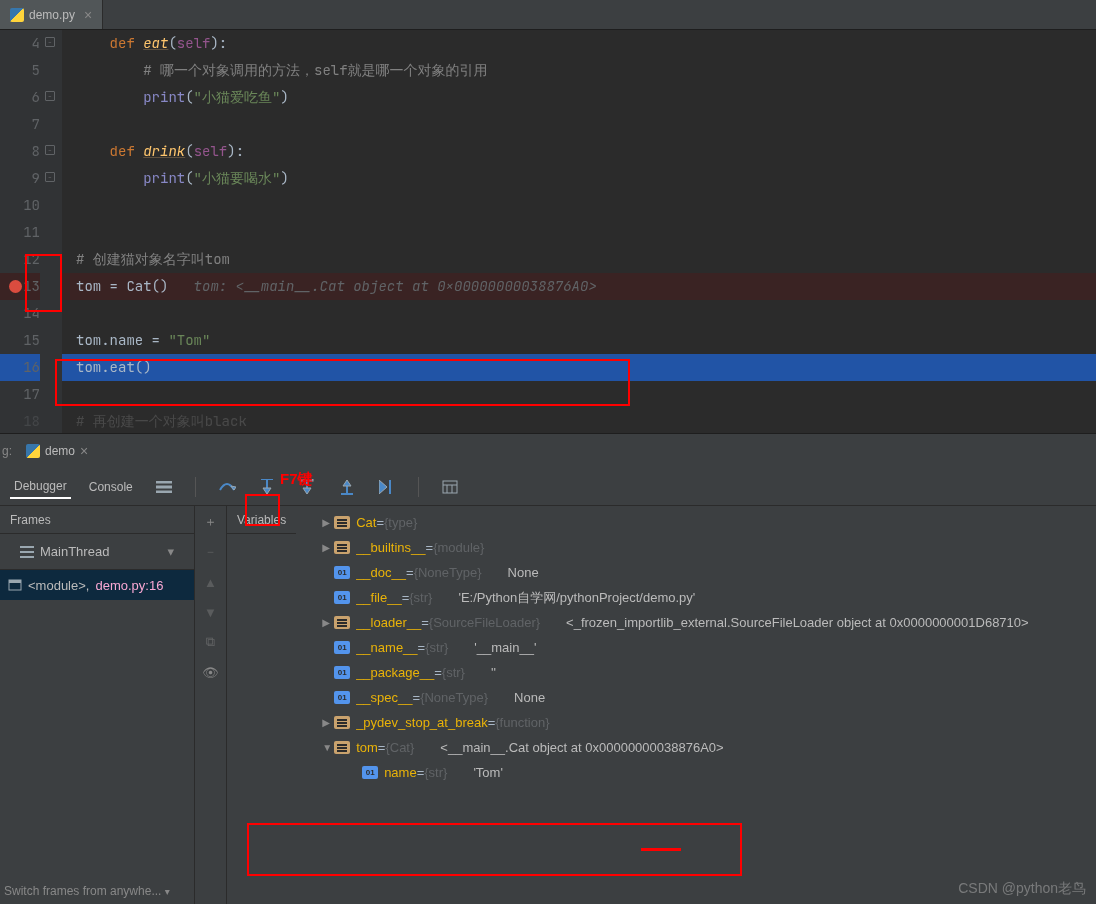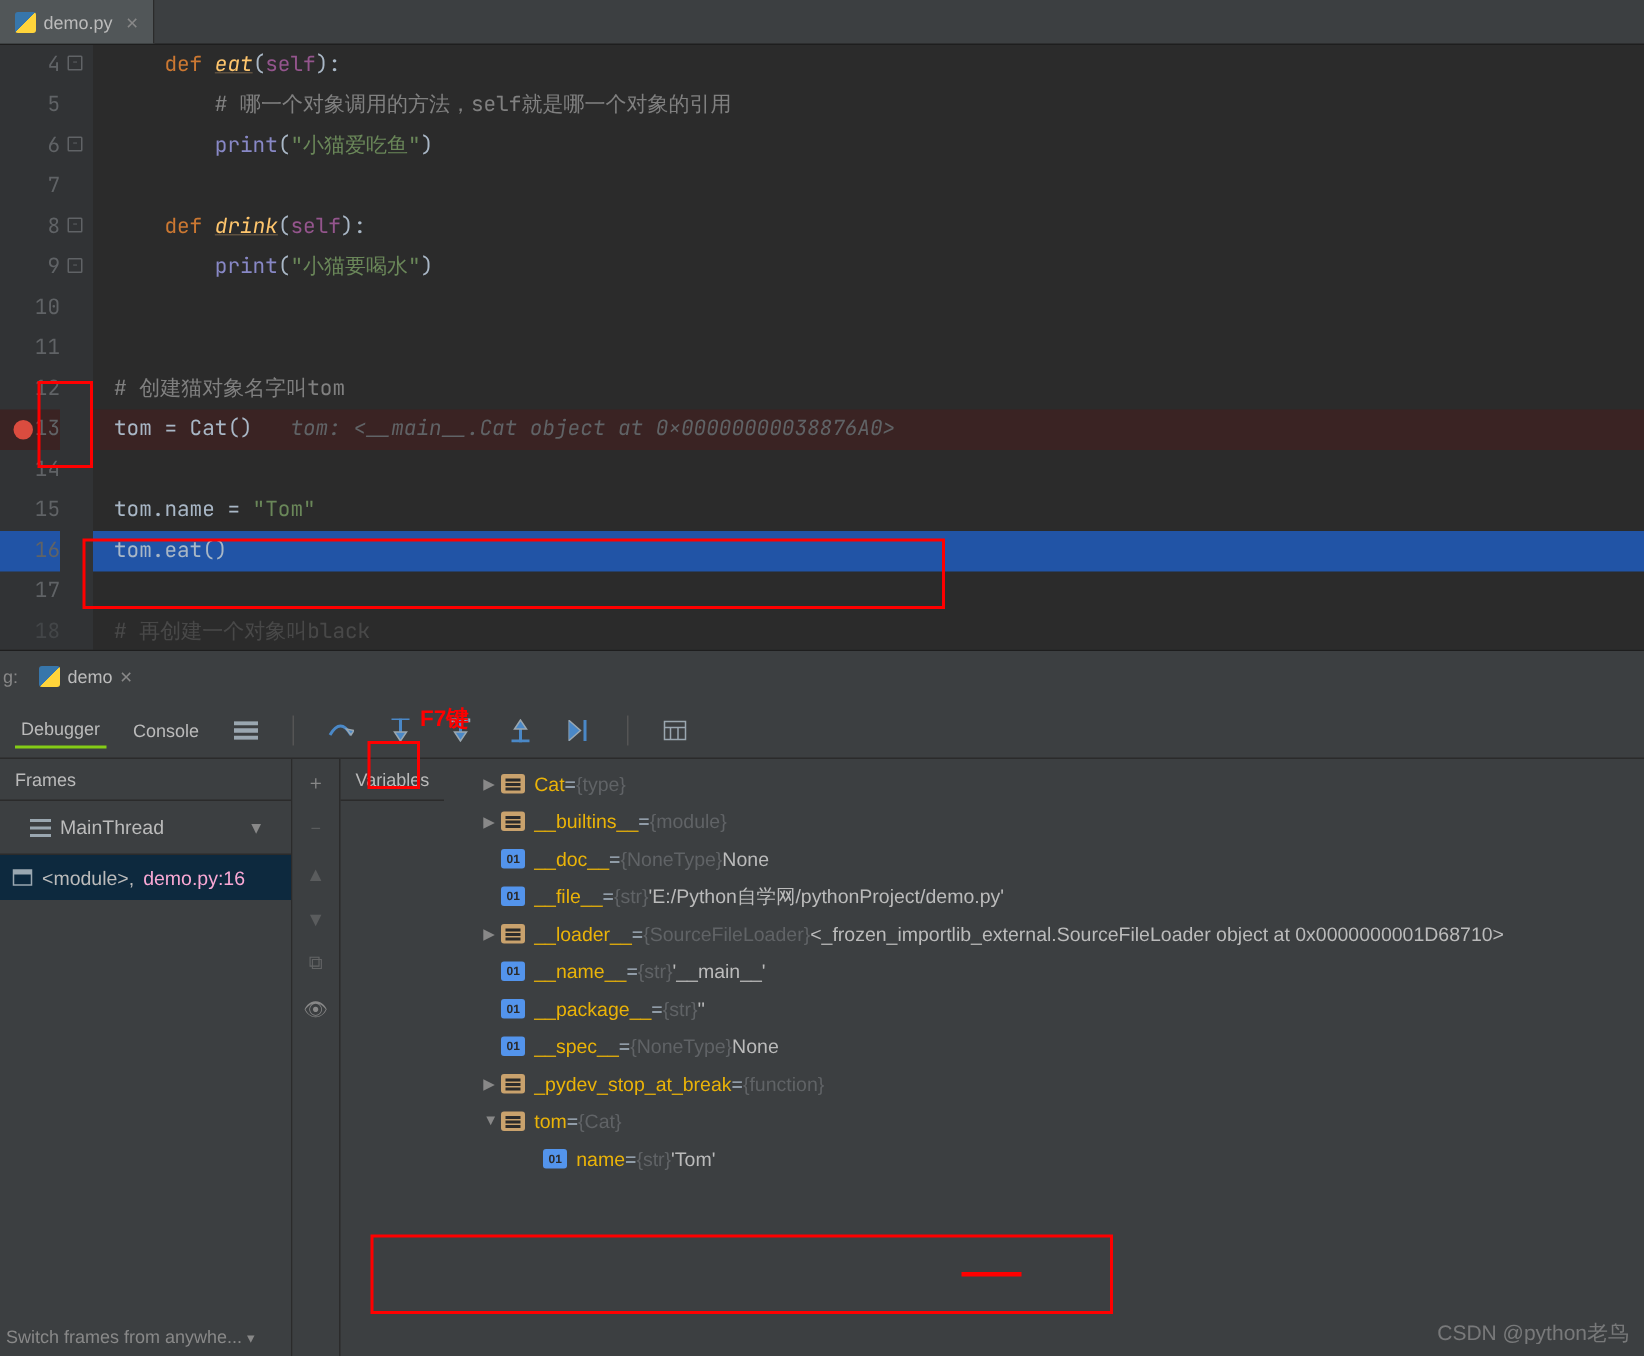--- a/index.html
+++ b/index.html
@@ -136,21 +136,21 @@
   gap: 14px;
   padding-left: 10px;
   border-bottom: 1px solid #2b2b2b;
 }
 .debug-subtab {
   color: #bbb;
   font-size: 12px;
   padding: 4px 4px;
   cursor: pointer;
 }
-.debug-subtab.active { border-bottom: 2px solid #84cc16; }
+.debug-subtab.active { border-bottom: 2px solid #ffffff; }
 .tb-sep { width: 1px; height: 20px; background: #555; margin: 0 4px; }
 .tb-btn {
   width: 26px;
   height: 26px;
   display: flex;
   align-items: center;
   justify-content: center;
   cursor: pointer;
   border-radius: 3px;
 }
@@ -263,21 +263,21 @@
   font-size: 8px;
   color: #2b2b2b;
   margin-right: 6px;
   font-weight: bold;
 }
 .badge-obj { background: #c9a26d; }
 .badge-obj::before { content: ""; display: block; width: 10px; height: 2px; background: #2b2b2b; box-shadow: 0 3px 0 #2b2b2b, 0 -3px 0 #2b2b2b; }
 .badge-prim { background: #5394ec; }
 .var-name { color: #eab308; }
 .var-type { color: #606366; }
-.var-val { color: #bbb; }
+.var-val { color: #bbb; margin-left: 26px; }
 .var-row.indent1 { padding-left: 26px; }
 .var-row.indent2 { padding-left: 54px; }
 .hl-tom { left: 247px; top: 823px; width: 495px; height: 53px; }
 .hl-addr {
   position: absolute;
   left: 641px; top: 848px;
   width: 40px; height: 3px;
   background: #ff0000;
 }
 
@@ -451,21 +451,21 @@
         <div class="var-tree" id="var-tree">
             <div class="var-row indent1"><span class="arrow">▶</span><span class="badge badge-obj"></span><span class="var-name">Cat</span> = <span class="var-type">{type}</span> <span class="var-val"><class '__main__.cat'=""></class></span></div>
             <div class="var-row indent1"><span class="arrow">▶</span><span class="badge badge-obj"></span><span class="var-name">__builtins__</span> = <span class="var-type">{module}</span> <span class="var-val"><module 'builtins'="" (built-in)=""></module></span></div>
             <div class="var-row indent1"><span class="arrow"></span><span class="badge badge-prim">01</span><span class="var-name">__doc__</span> = <span class="var-type">{NoneType}</span> <span class="var-val">None</span></div>
             <div class="var-row indent1"><span class="arrow"></span><span class="badge badge-prim">01</span><span class="var-name">__file__</span> = <span class="var-type">{str}</span> <span class="var-val">'E:/Python自学网/pythonProject/demo.py'</span></div>
             <div class="var-row indent1"><span class="arrow">▶</span><span class="badge badge-obj"></span><span class="var-name">__loader__</span> = <span class="var-type">{SourceFileLoader}</span> <span class="var-val">&lt;_frozen_importlib_external.SourceFileLoader object at 0x0000000001D68710&gt;</span></div>
             <div class="var-row indent1"><span class="arrow"></span><span class="badge badge-prim">01</span><span class="var-name">__name__</span> = <span class="var-type">{str}</span> <span class="var-val">'__main__'</span></div>
             <div class="var-row indent1"><span class="arrow"></span><span class="badge badge-prim">01</span><span class="var-name">__package__</span> = <span class="var-type">{str}</span> <span class="var-val">''</span></div>
             <div class="var-row indent1"><span class="arrow"></span><span class="badge badge-prim">01</span><span class="var-name">__spec__</span> = <span class="var-type">{NoneType}</span> <span class="var-val">None</span></div>
             <div class="var-row indent1"><span class="arrow">▶</span><span class="badge badge-obj"></span><span class="var-name">_pydev_stop_at_break</span> = <span class="var-type">{function}</span> <span class="var-val"><function _pydev_stop_at_break="" at="" 0x000000000384ae18=""></function></span></div>
-            <div class="var-row indent1"><span class="arrow">▼</span><span class="badge badge-obj"></span><span class="var-name">tom</span> = <span class="var-type">{Cat}</span> </div>
+            <div class="var-row indent1"><span class="arrow">▼</span><span class="badge badge-obj"></span><span class="var-name">tom</span> = <span class="var-type">{Cat}</span> <span class="var-val">&lt;__main__.Cat object at 0x00000000038876A0&gt;</span></div>
             <div class="var-row indent2"><span class="arrow"></span><span class="badge badge-prim">01</span><span class="var-name">name</span> = <span class="var-type">{str}</span> <span class="var-val">'Tom'</span></div>
           </div>
       </div>
     </div>
   </div>
 </div>
 
 <div class="annotation f7-label">F7键</div>
 <div class="hl-red-box hl-stepinto"></div>
 <div class="hl-red-box hl-tom"></div>

